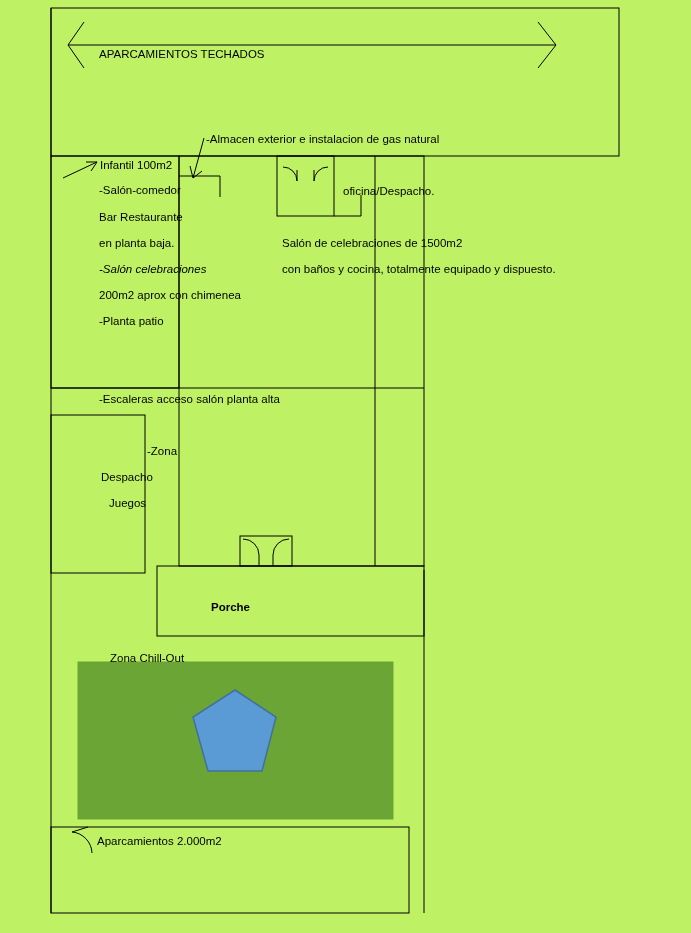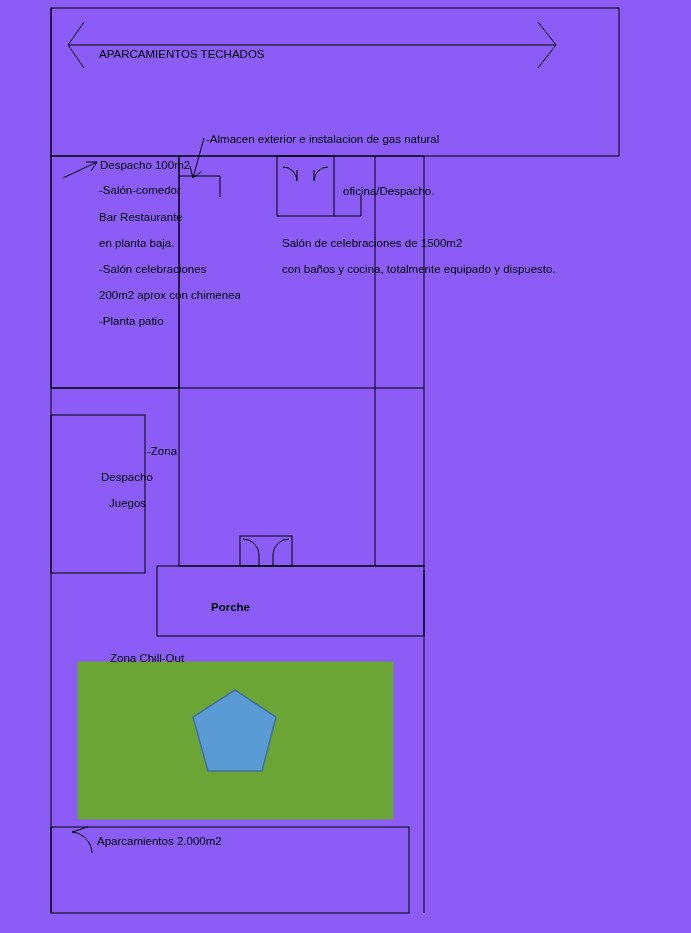--- a/index.html
+++ b/index.html
@@ -7,21 +7,21 @@
     padding: 0;
     background: #ffffff;
   }
   body {
     font-family: "Liberation Sans", sans-serif;
   }
   #canvas {
     position: relative;
     width: 691px;
     height: 933px;
-    background: #8b5cf6;
+    background: #bef264;
     overflow: hidden;
   }
   #canvas svg {
     position: absolute;
     left: 0;
     top: 0;
   }
   .lbl {
     position: absolute;
     font-size: 11.5px;
@@ -89,30 +89,31 @@
     <rect x="78" y="662" width="315" height="157" fill="#6aa535" stroke="#6aa535" stroke-width="1"></rect>
     <polygon points="235,690 276,717 262,771 208,771 193,717" fill="#5b9bd5" stroke="#41719c" stroke-width="1.5"></polygon>
 
     <rect x="51" y="827" width="358" height="86" fill="none" stroke="#000" stroke-width="1"></rect>
     <line x1="72" y1="832" x2="88" y2="827" stroke="#000" stroke-width="1"></line>
     <path d="M 72 832 A 22 22 0 0 1 92 853" fill="none" stroke="#000" stroke-width="1"></path>
   </svg>
 
   <div class="lbl" style="left:99px;  top:47px;">APARCAMIENTOS TECHADOS</div>
   <div class="lbl" style="left:206px; top:132px;">-Almacen exterior e instalacion de gas natural</div>
-  <div class="lbl" style="left:100px; top:158px;">Despacho 100m2</div>
+  <div class="lbl" style="left:100px; top:158px;">Infantil 100m2</div>
   <div class="lbl" style="left:99px;  top:183px;">-Salón-comedor</div>
   <div class="lbl" style="left:343px; top:184px;">oficina/Despacho.</div>
   <div class="lbl" style="left:99px;  top:210px;">Bar Restaurante</div>
   <div class="lbl" style="left:99px;  top:236px;">en planta baja.</div>
   <div class="lbl" style="left:282px; top:236px;">Salón de celebraciones de 1500m2</div>
-  <div class="lbl" style="left:99px;  top:262px;">-Salón celebraciones</div>
+  <div class="lbl" style="left:99px;  top:262px;font-style:italic;">-Salón celebraciones</div>
   <div class="lbl" style="left:282px; top:262px;">con baños y cocina, totalmente equipado y dispuesto.</div>
   <div class="lbl" style="left:99px;  top:288px;">200m2 aprox con chimenea</div>
   <div class="lbl" style="left:99px;  top:314px;">-Planta patio</div>
+  <div class="lbl" style="left:99px;  top:392px;">-Escaleras acceso salón planta alta</div>
   <div class="lbl" style="left:101px; top:444px;margin-left:46px;">-Zona</div>
   <div class="lbl" style="left:101px; top:470px;">Despacho</div>
   <div class="lbl" style="left:109px; top:496px;">Juegos</div>
   <div class="lbl" style="left:211px; top:600px;font-weight:bold;">Porche</div>
   <div class="lbl" style="left:110px;  top:651px;">Zona Chill-Out</div>
   <div class="lbl" style="left:97px;  top:834px;">Aparcamientos 2.000m2</div>
 
 </div>
 
 </body></html>

